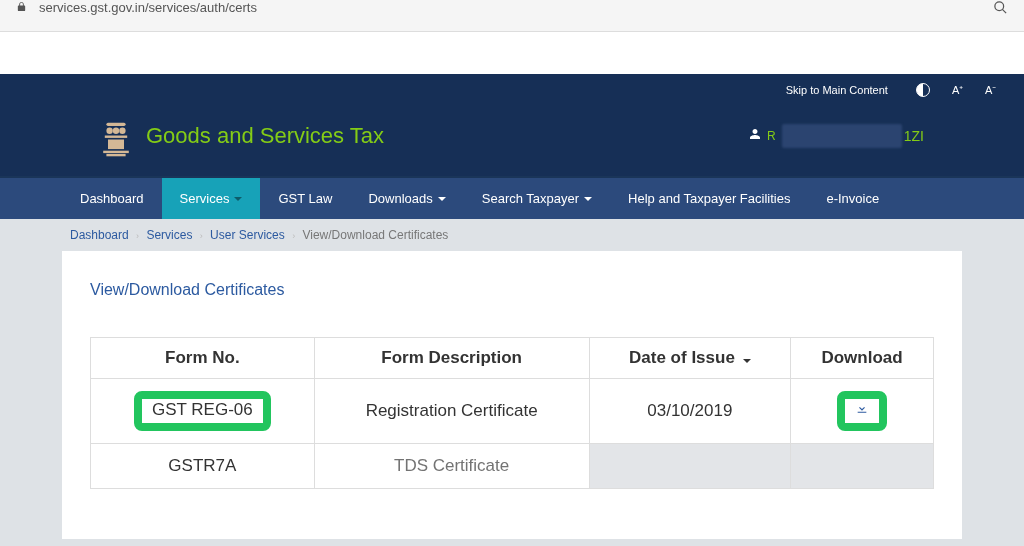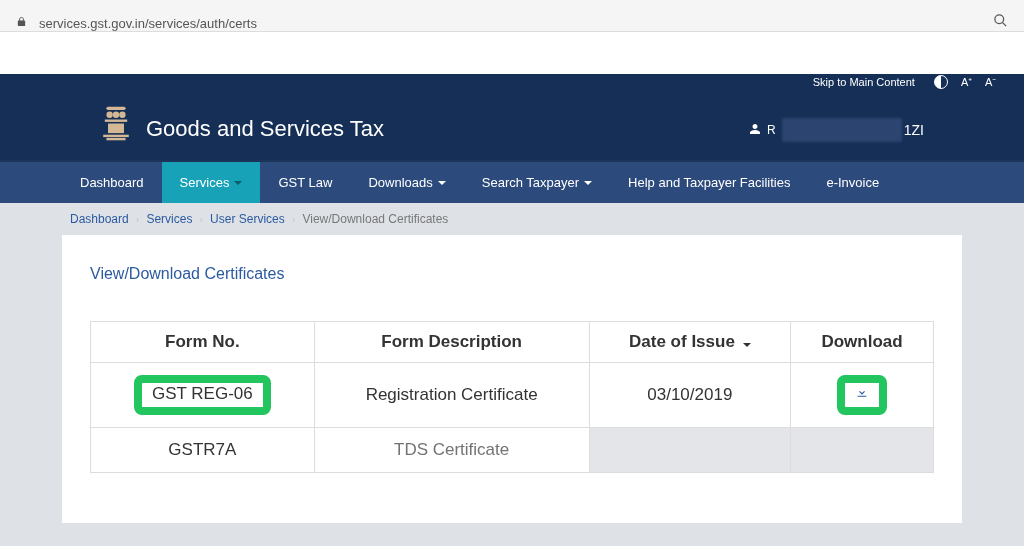--- a/index.html
+++ b/index.html
@@ -3,51 +3,51 @@
   <meta charset="utf-8">
   <style>
     * { margin: 0; padding: 0; box-sizing: border-box; }
     body { font-family: Arial, sans-serif; background: #fff; font-size: 13px; color: #333; }
     
     .url-bar {
       height: 32px;
       background: #f5f5f5;
       border-bottom: 1px solid #ddd;
       display: flex;
-      align-items: flex-end;
+      align-items: flex-start;
       padding: 0 16px;
       gap: 12px;
     }
     .url-bar .lock-icon svg { fill: #555; width: 11px; height: 13px; }
     .url-bar .url-text { flex: 1; color: #555; font-size: 13px; }
     .url-bar .search-icon svg { width: 15px; height: 15px; stroke: #555; fill: none; }
     
     .white-strip { height: 42px; background: #fff; }
     
     .page-wrap { background: #dee2e6; padding-bottom: 40px; }
     
     .top-bar {
       background: #162f56;
       color: #fff;
       display: flex;
       justify-content: flex-end;
       align-items: center;
-      padding: 0 28px;
+      padding: 8px 28px;
       font-size: 11px;
-      gap: 13px;
+      gap: 22px;
     }
     .top-bar a { color: #fff; text-decoration: none; margin-right: 6px; }
     .top-bar .contrast { border: 1px solid #fff; border-radius: 50%; width: 14px; height: 14px; display: inline-block; background: linear-gradient(90deg, #fff 50%, #162f56 50%); }
     .top-bar .font-size { font-size: 11px; }
     
     .header-bar {
       background: #162f56;
-      color: #ffffff;
-      display: flex;
-      align-items: flex-end;
+      color: #84cc16;
+      display: flex;
+      align-items: center;
       padding: 8px 100px 18px 100px;
     }
     .emblem {
       width: 32px; height: 45px;
       margin-right: 14px;
       display: flex; align-items: center; justify-content: center;
     }
     .emblem svg { fill: #d4b896; width: 32px; height: 45px; }
     .site-title { font-size: 22px; font-weight: 400; }
     .user-section { margin-left: auto; display: flex; align-items: center; gap: 6px; font-size: 12px; }

